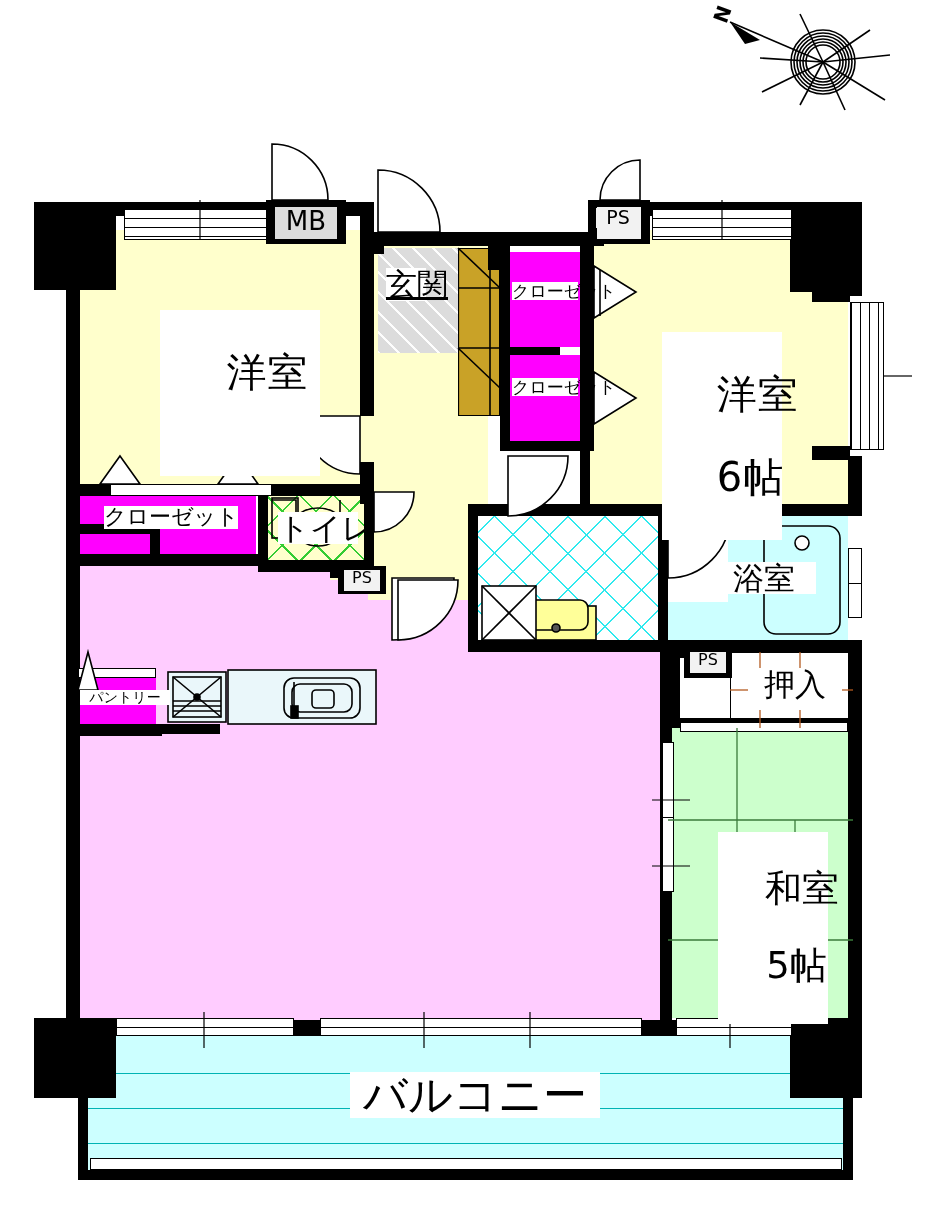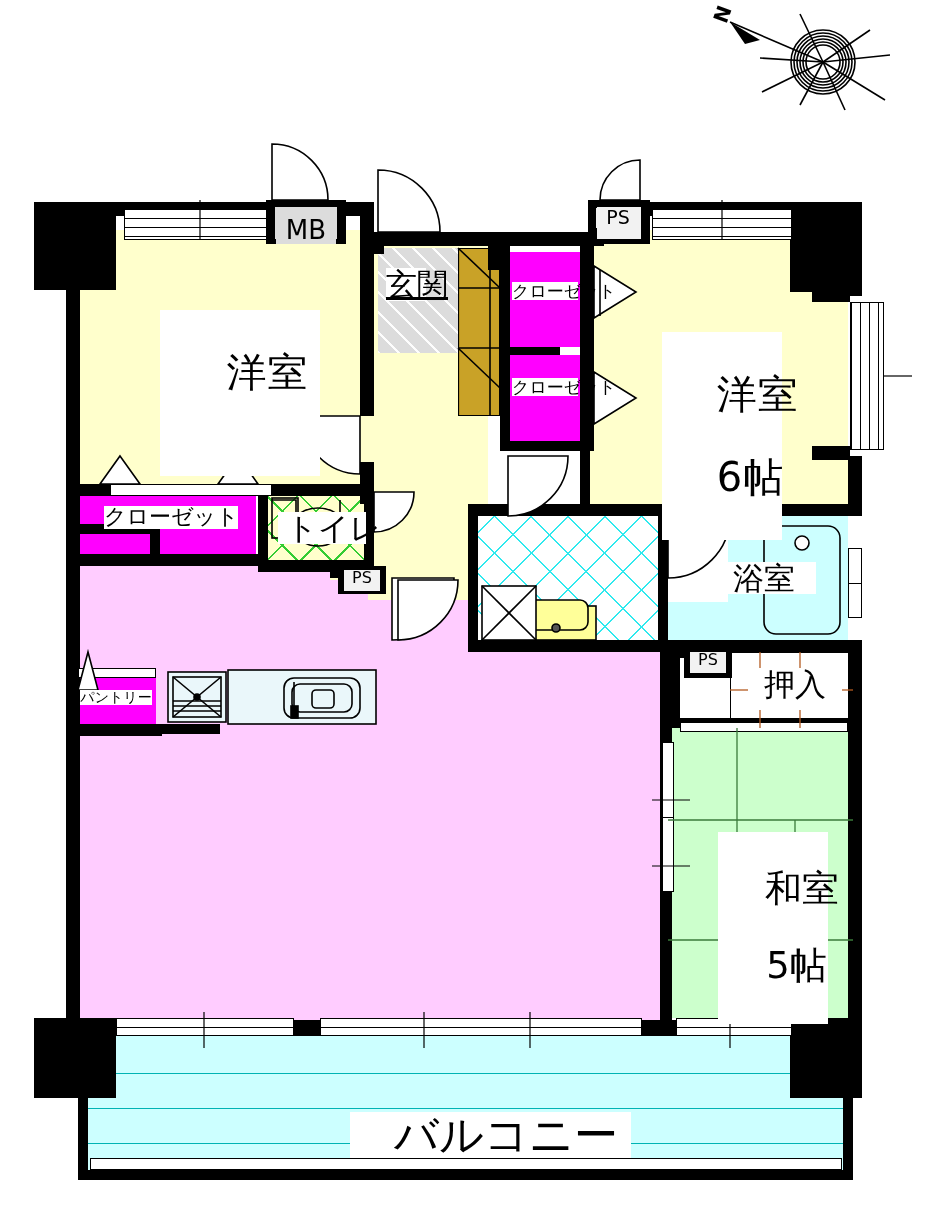--- a/index.html
+++ b/index.html
@@ -365,40 +365,40 @@
     <span>洋室</span><br>
     <span>6帖</span>
   </div>
 
 
   <div class="lbl lbl-room2" style="left:718px;top:832px;width:110px;">
     <span>和室</span><br>
     <span>5帖</span>
   </div>
 
-  <div class="lbl lbl-big" style="left:350px;top:1112px;width:250px;padding-left:31px;"><span>バルコニー</span></div>
+  <div class="lbl lbl-big" style="left:350px;top:1072px;width:250px;"><span>バルコニー</span></div>
 
   <div class="lbl lbl-mid" style="left:712px;top:562px;width:104px;"><span>浴室</span></div>
 
 
-  <div class="lbl lbl-mid" style="left:278px;top:512px;width:80px;padding-left:8px;"><span>トイレ</span></div>
+  <div class="lbl lbl-mid" style="left:278px;top:512px;width:80px;"><span>トイレ</span></div>
 
   <div class="lbl lbl-mid" style="left:386px;top:268px;width:40px;line-height:1.05;text-decoration:underline;"><span>玄関</span></div>
 
   <div class="lbl lbl-mid" style="left:748px;top:668px;width:94px;"><span>押入</span></div>
 
   <div class="lbl lbl-sm" style="left:104px;top:506px;width:134px;"><span>クローゼット</span></div>
 
   <div class="lbl lbl-xs" style="left:512px;top:282px;width:66px;line-height:1.08;"><span>クローゼット</span></div>
 
   <div class="lbl lbl-xs" style="left:512px;top:378px;width:66px;line-height:1.08;"><span>クローゼット</span></div>
 
-  <div class="lbl lbl-tiny" style="left:80px;top:690px;width:72px;"><span>パントリー</span></div>
-
-  <div class="lbl lbl-mb nobg" style="left:276px;top:208px;width:60px;background:#dcdcdc;margin-top:9px;"><span>MB</span></div>
+  <div class="lbl lbl-tiny" style="left:80px;top:690px;width:90px;"><span>パントリー</span></div>
+
+  <div class="lbl lbl-mb nobg" style="left:276px;top:208px;width:60px;background:#dcdcdc;"><span>MB</span></div>
 
   <div class="lbl lbl-ps nobg" style="left:596px;top:208px;width:44px;background:#f2f2f2;border:none;padding:0;"><span>PS</span></div>
 
   <div class="lbl nobg" style="left:344px;top:570px;width:36px;font-size:16px;background:#f2f2f2;"><span>PS</span></div>
 
   <div class="lbl nobg" style="left:690px;top:652px;width:36px;font-size:16px;background:#f2f2f2;"><span>PS</span></div>
 
   <div class="lbl nobg" style="left:712px;top:4px;width:22px;font-size:20px;font-weight:700;background:transparent;transform:rotate(-70deg);"><span>N</span></div>
 
 </div>

